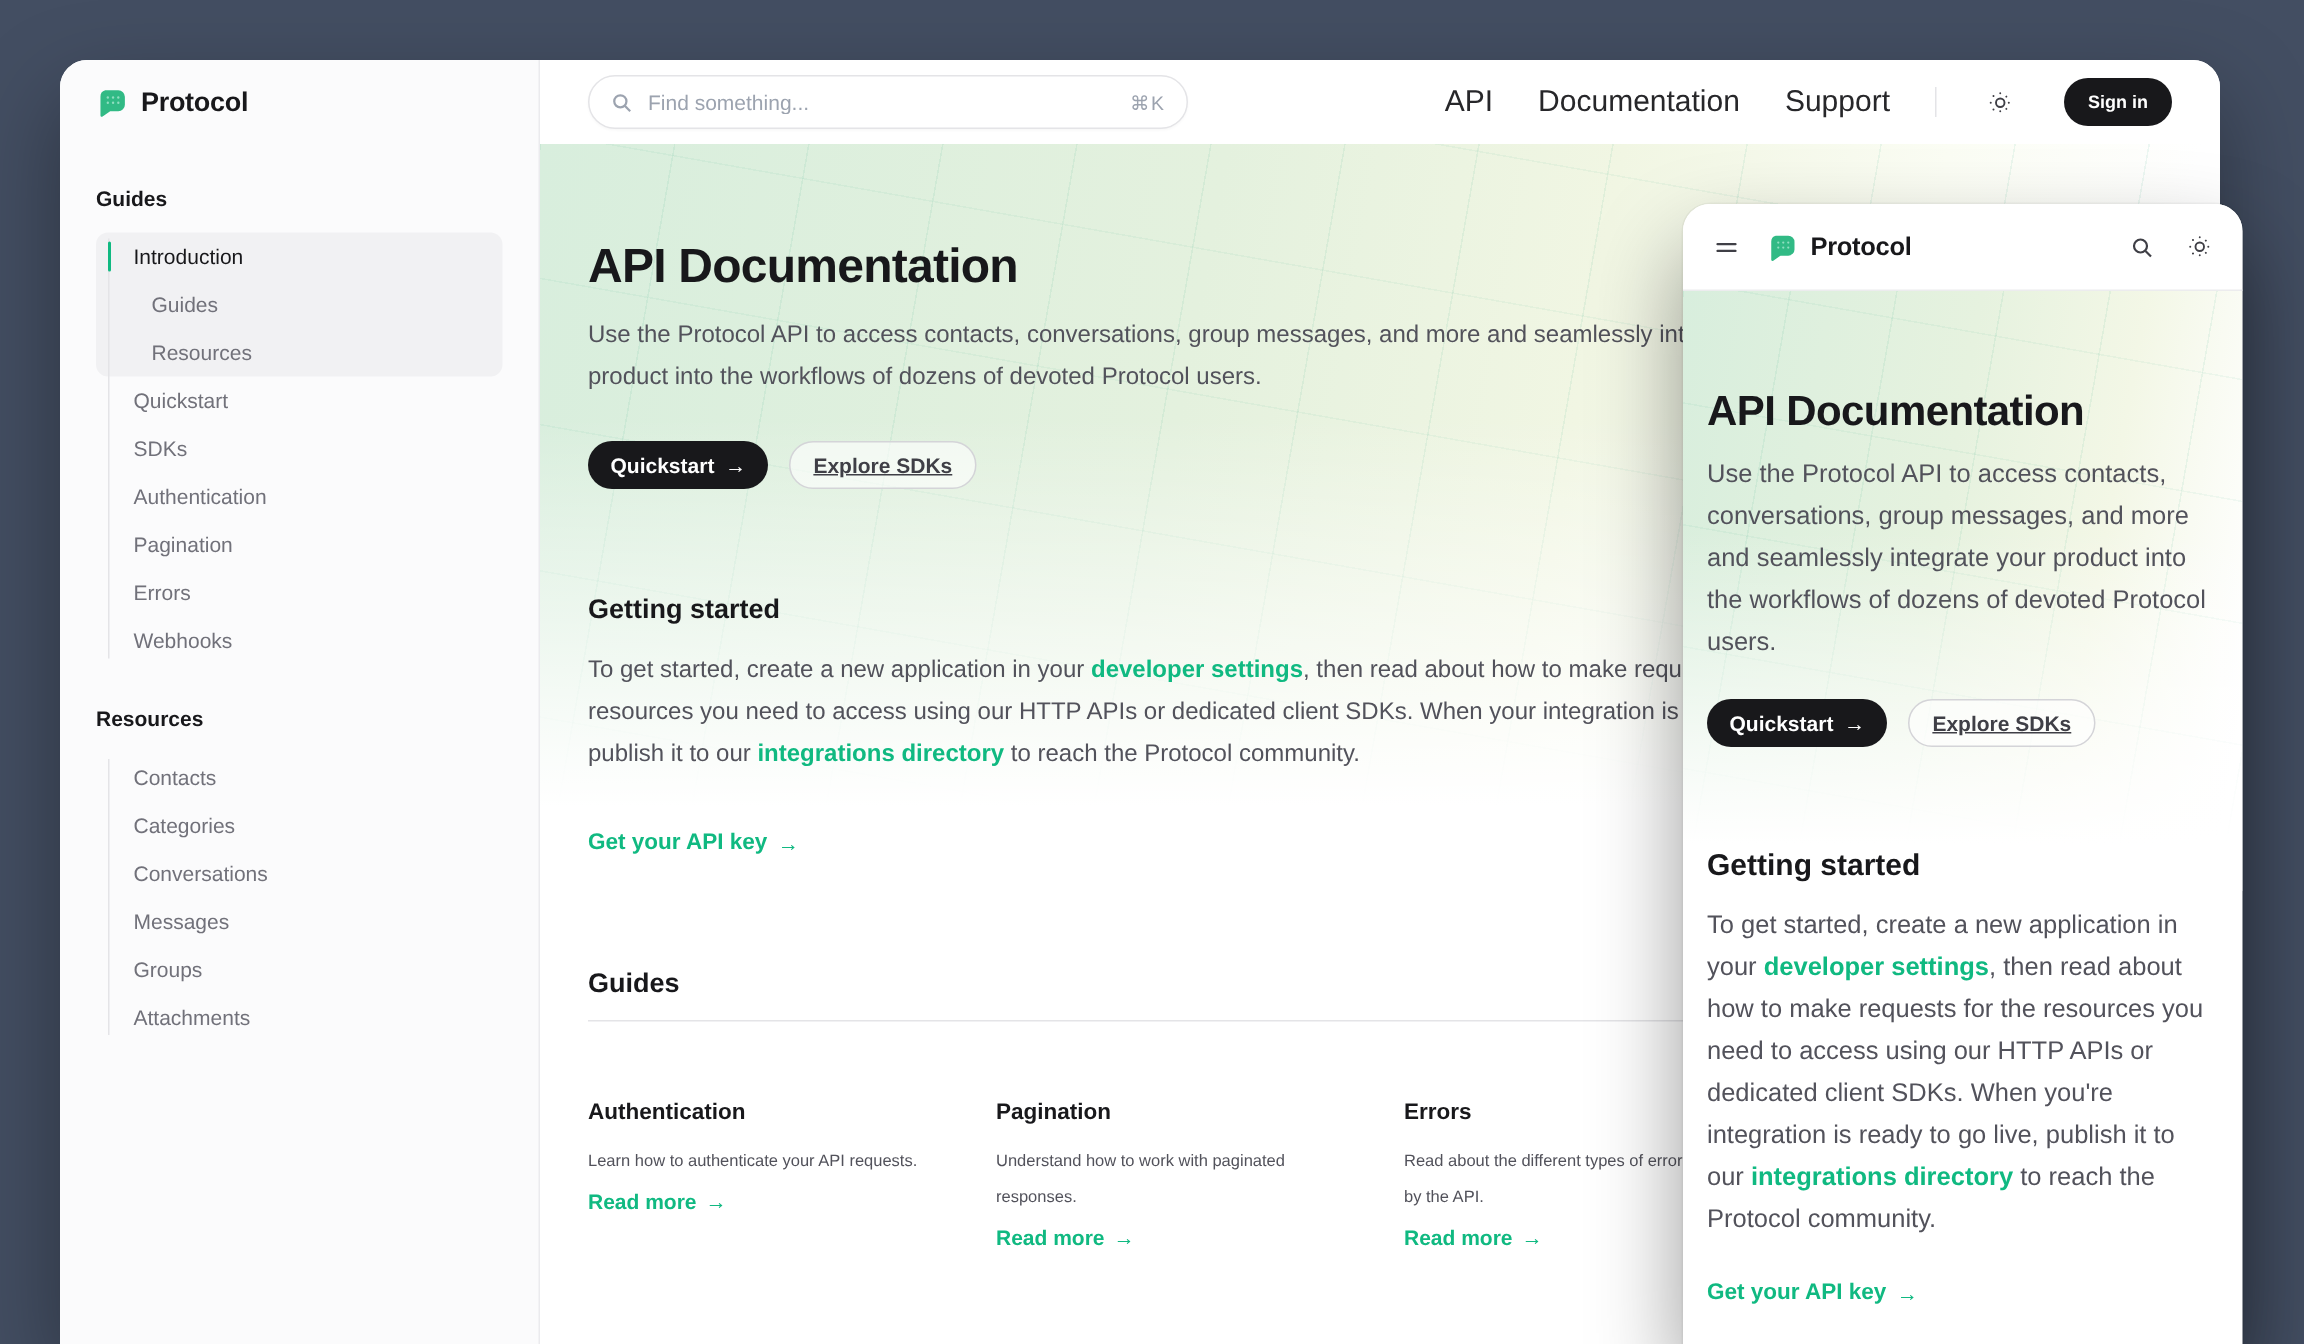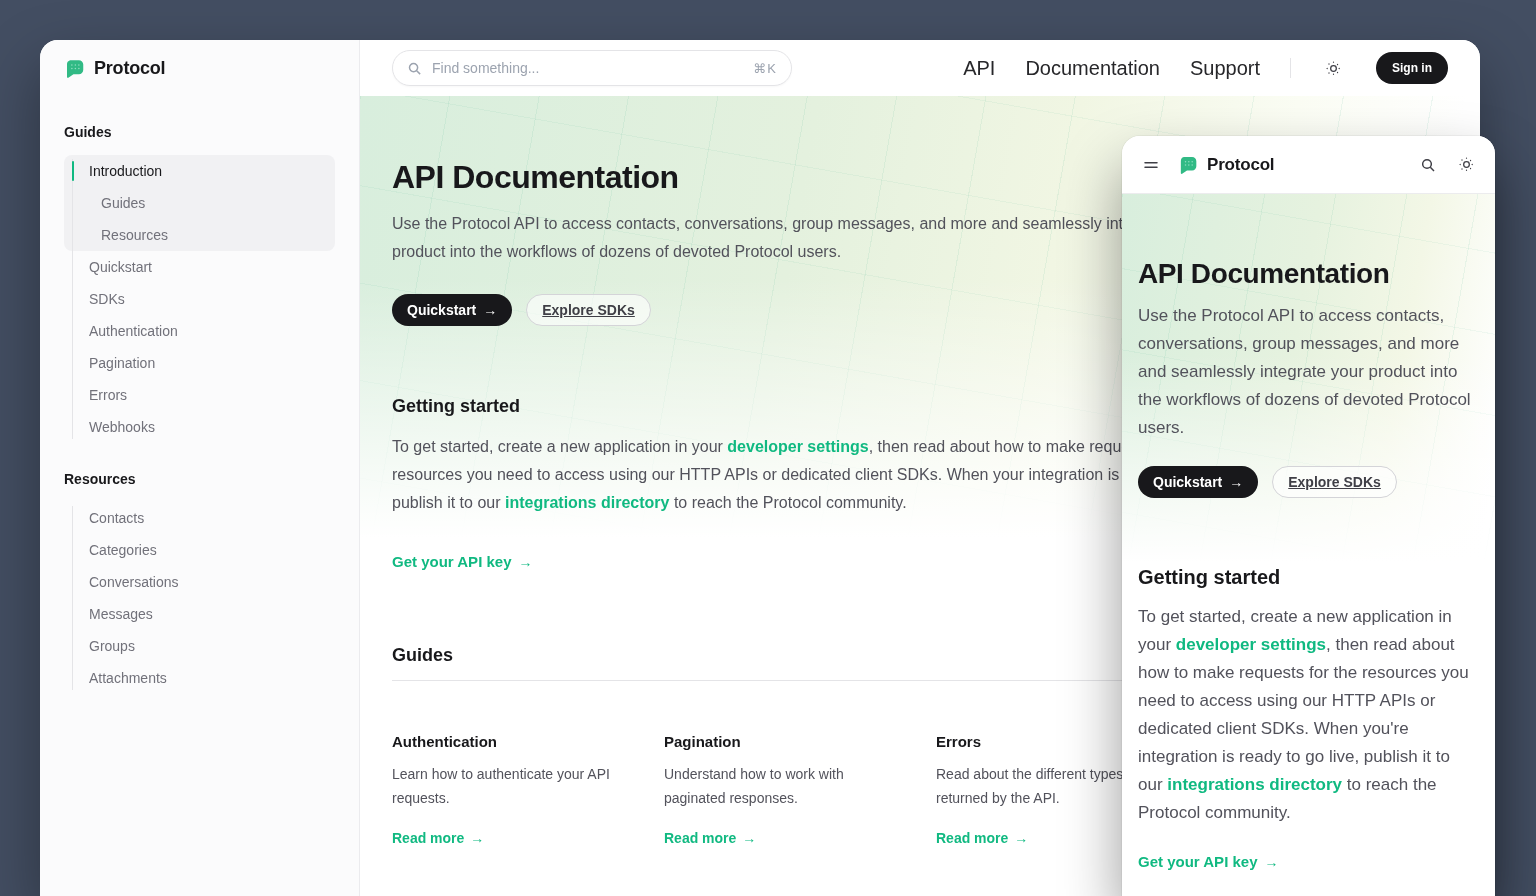--- a/index.html
+++ b/index.html
@@ -95,23 +95,23 @@
   .gs-body { margin-top:16px; font-size:16px; line-height:28px; color:#52525b; max-width:850px; }
   .green-link { color:#10b981; font-weight:600; text-decoration:none; cursor:pointer; }
   .cta-link {
     display:inline-flex; gap:7px; align-items:center; margin-top:36px;
     color:#10b981; font-size:15px; font-weight:600; text-decoration:none; cursor:pointer;
   }
   .guides-section { margin-top:74px; }
   .guides-hr { border:none; border-top:1px solid #e4e4e7; margin-top:14px; }
   .cards { margin-top:52px; display:grid; grid-template-columns:repeat(3, 244px); column-gap:28px; }
   .card-title { font-size:15px; font-weight:700; color:#18181b; }
-  .card-body { margin-top:12px; font-size:14px; line-height:24px; color:#52525b; }
+  .card-body { margin-top:12px; font-size:11px; line-height:24px; color:#52525b; }
   .read-more {
-    display:inline-flex; gap:6px; align-items:center; margin-top:20px;
+    display:inline-flex; gap:6px; align-items:center; margin-top:7px;
     color:#10b981; font-size:14px; font-weight:600; text-decoration:none; cursor:pointer;
   }
   
   .panel {
     position:absolute; left:1122px; top:136px; width:373px; height:760px;
     background:#fff; border-radius:18px 18px 0 0; overflow:hidden;
     box-shadow:0 30px 60px rgba(0,0,0,.4), 0 0 0 1px rgba(0,0,0,.04);
   }
   .m-header {
     height:58px; background:#fff; border-bottom:1px solid #ececee;

